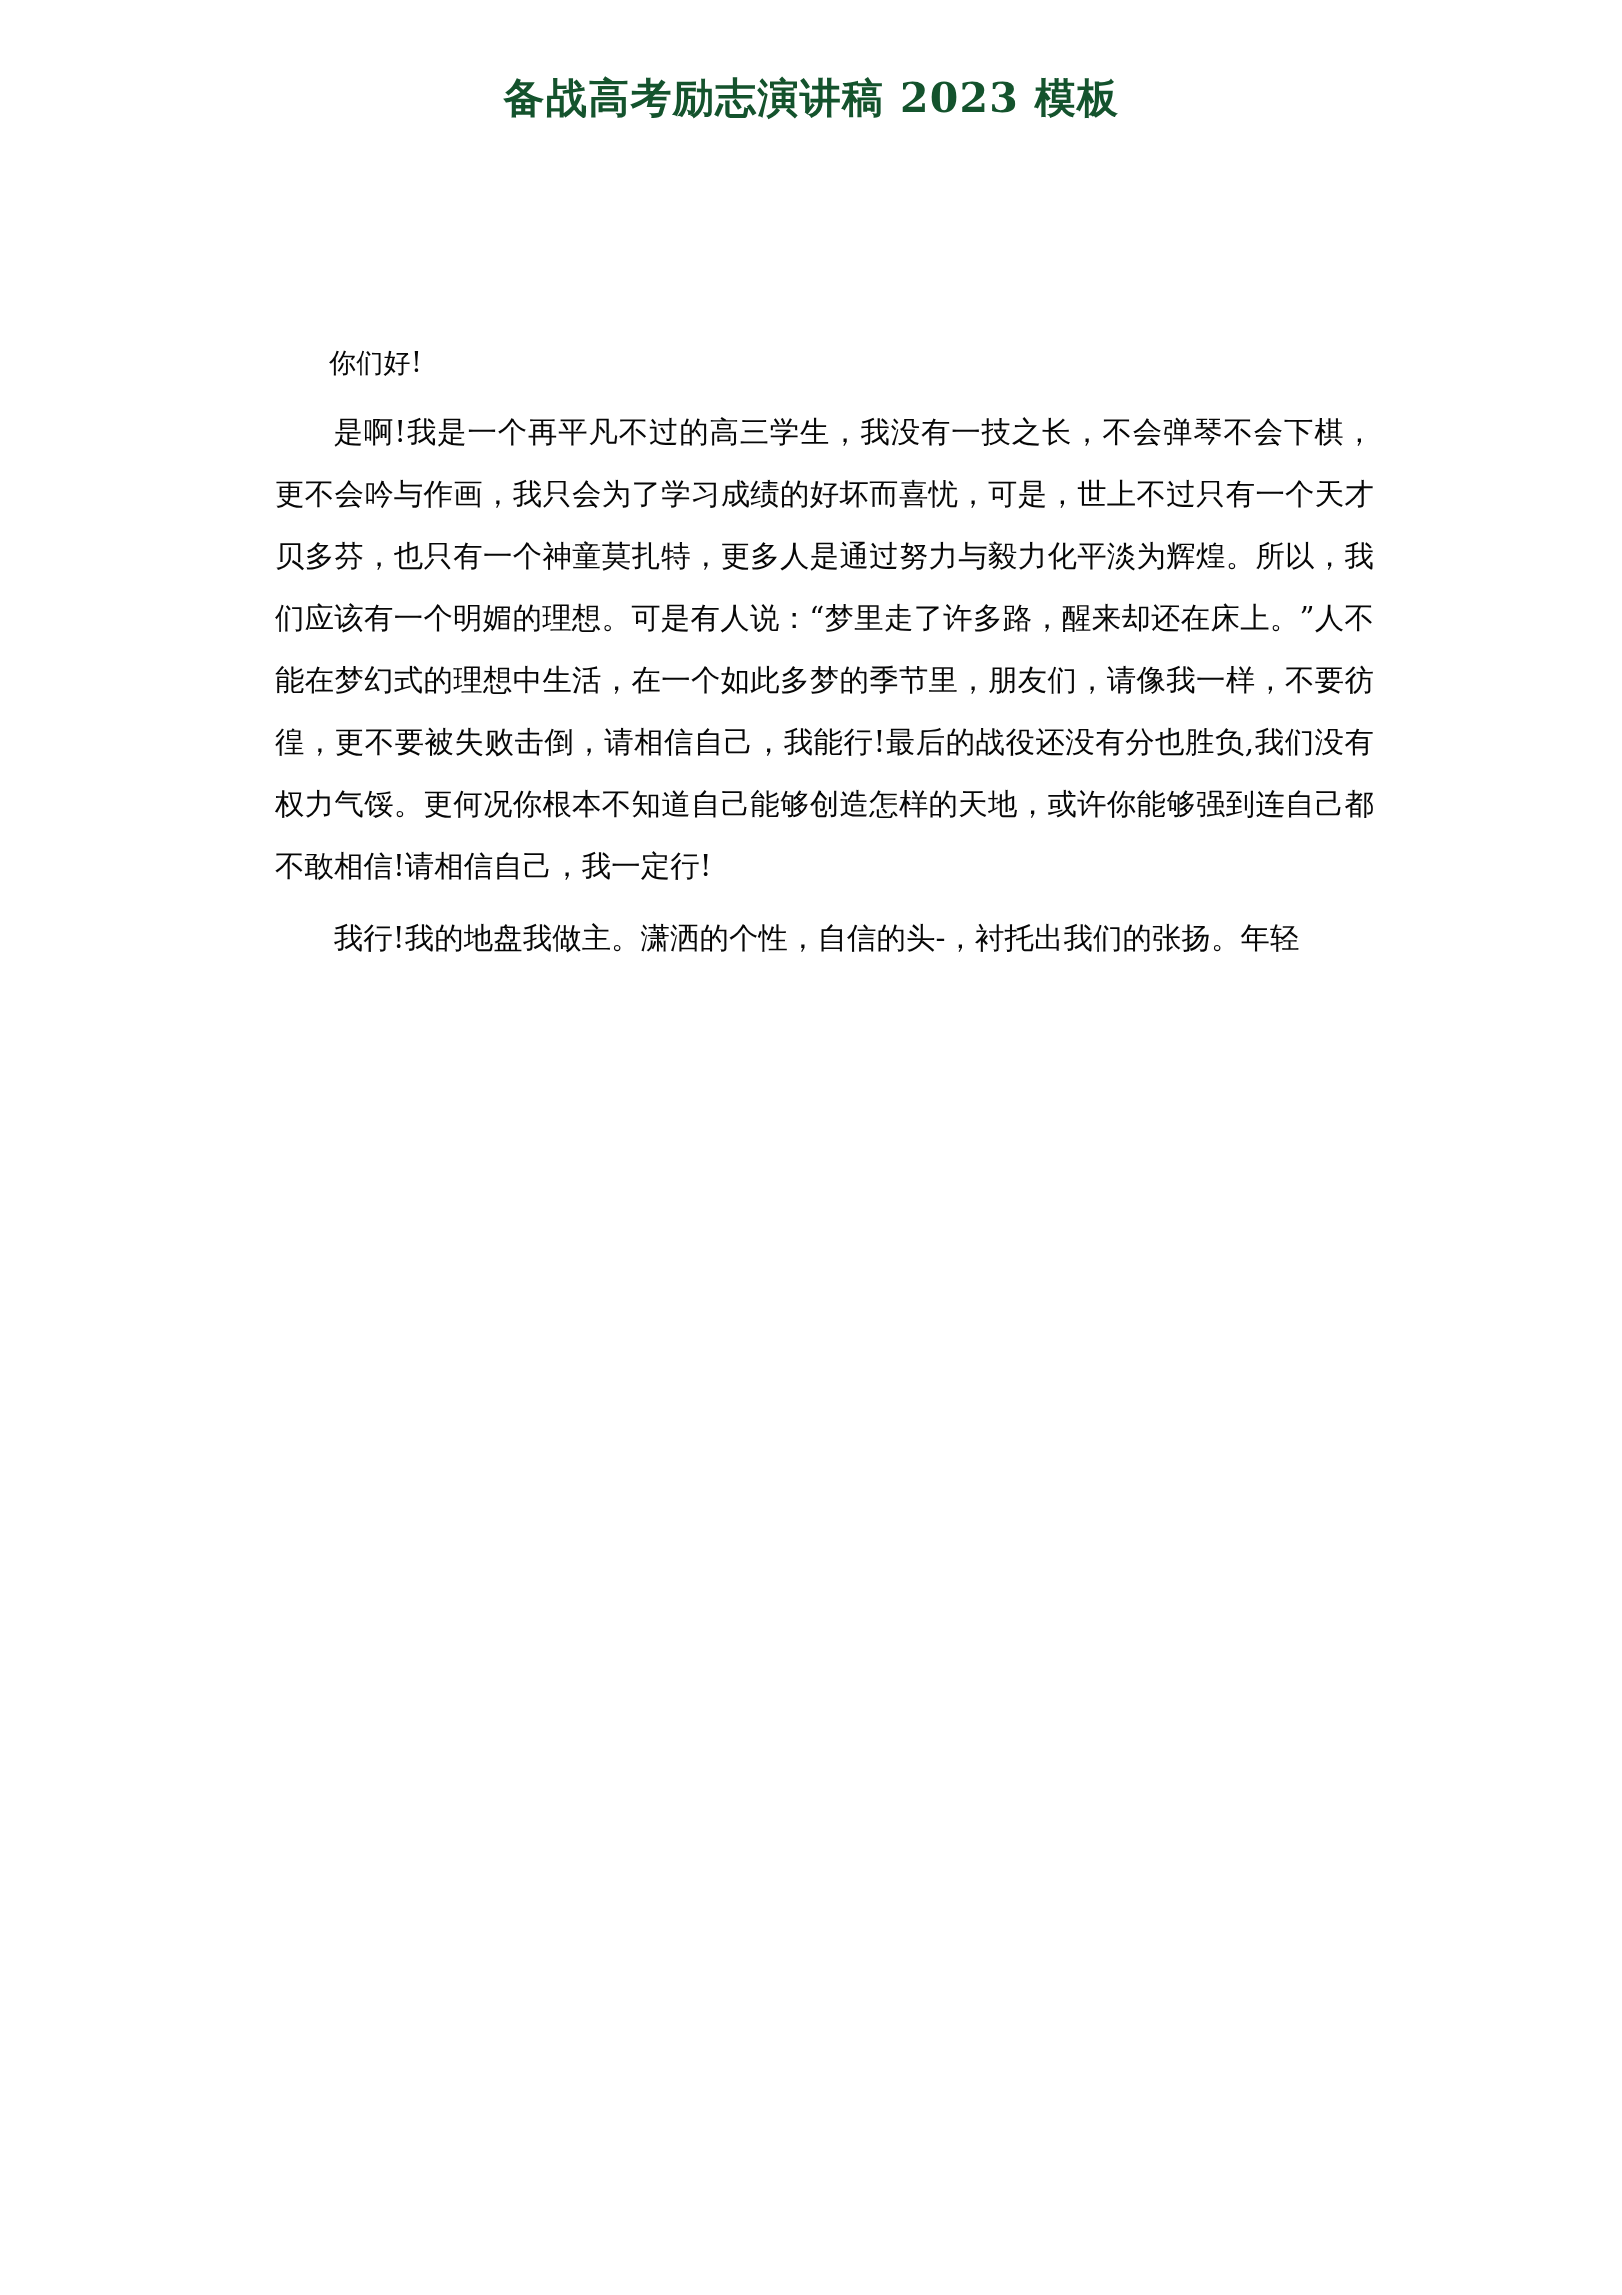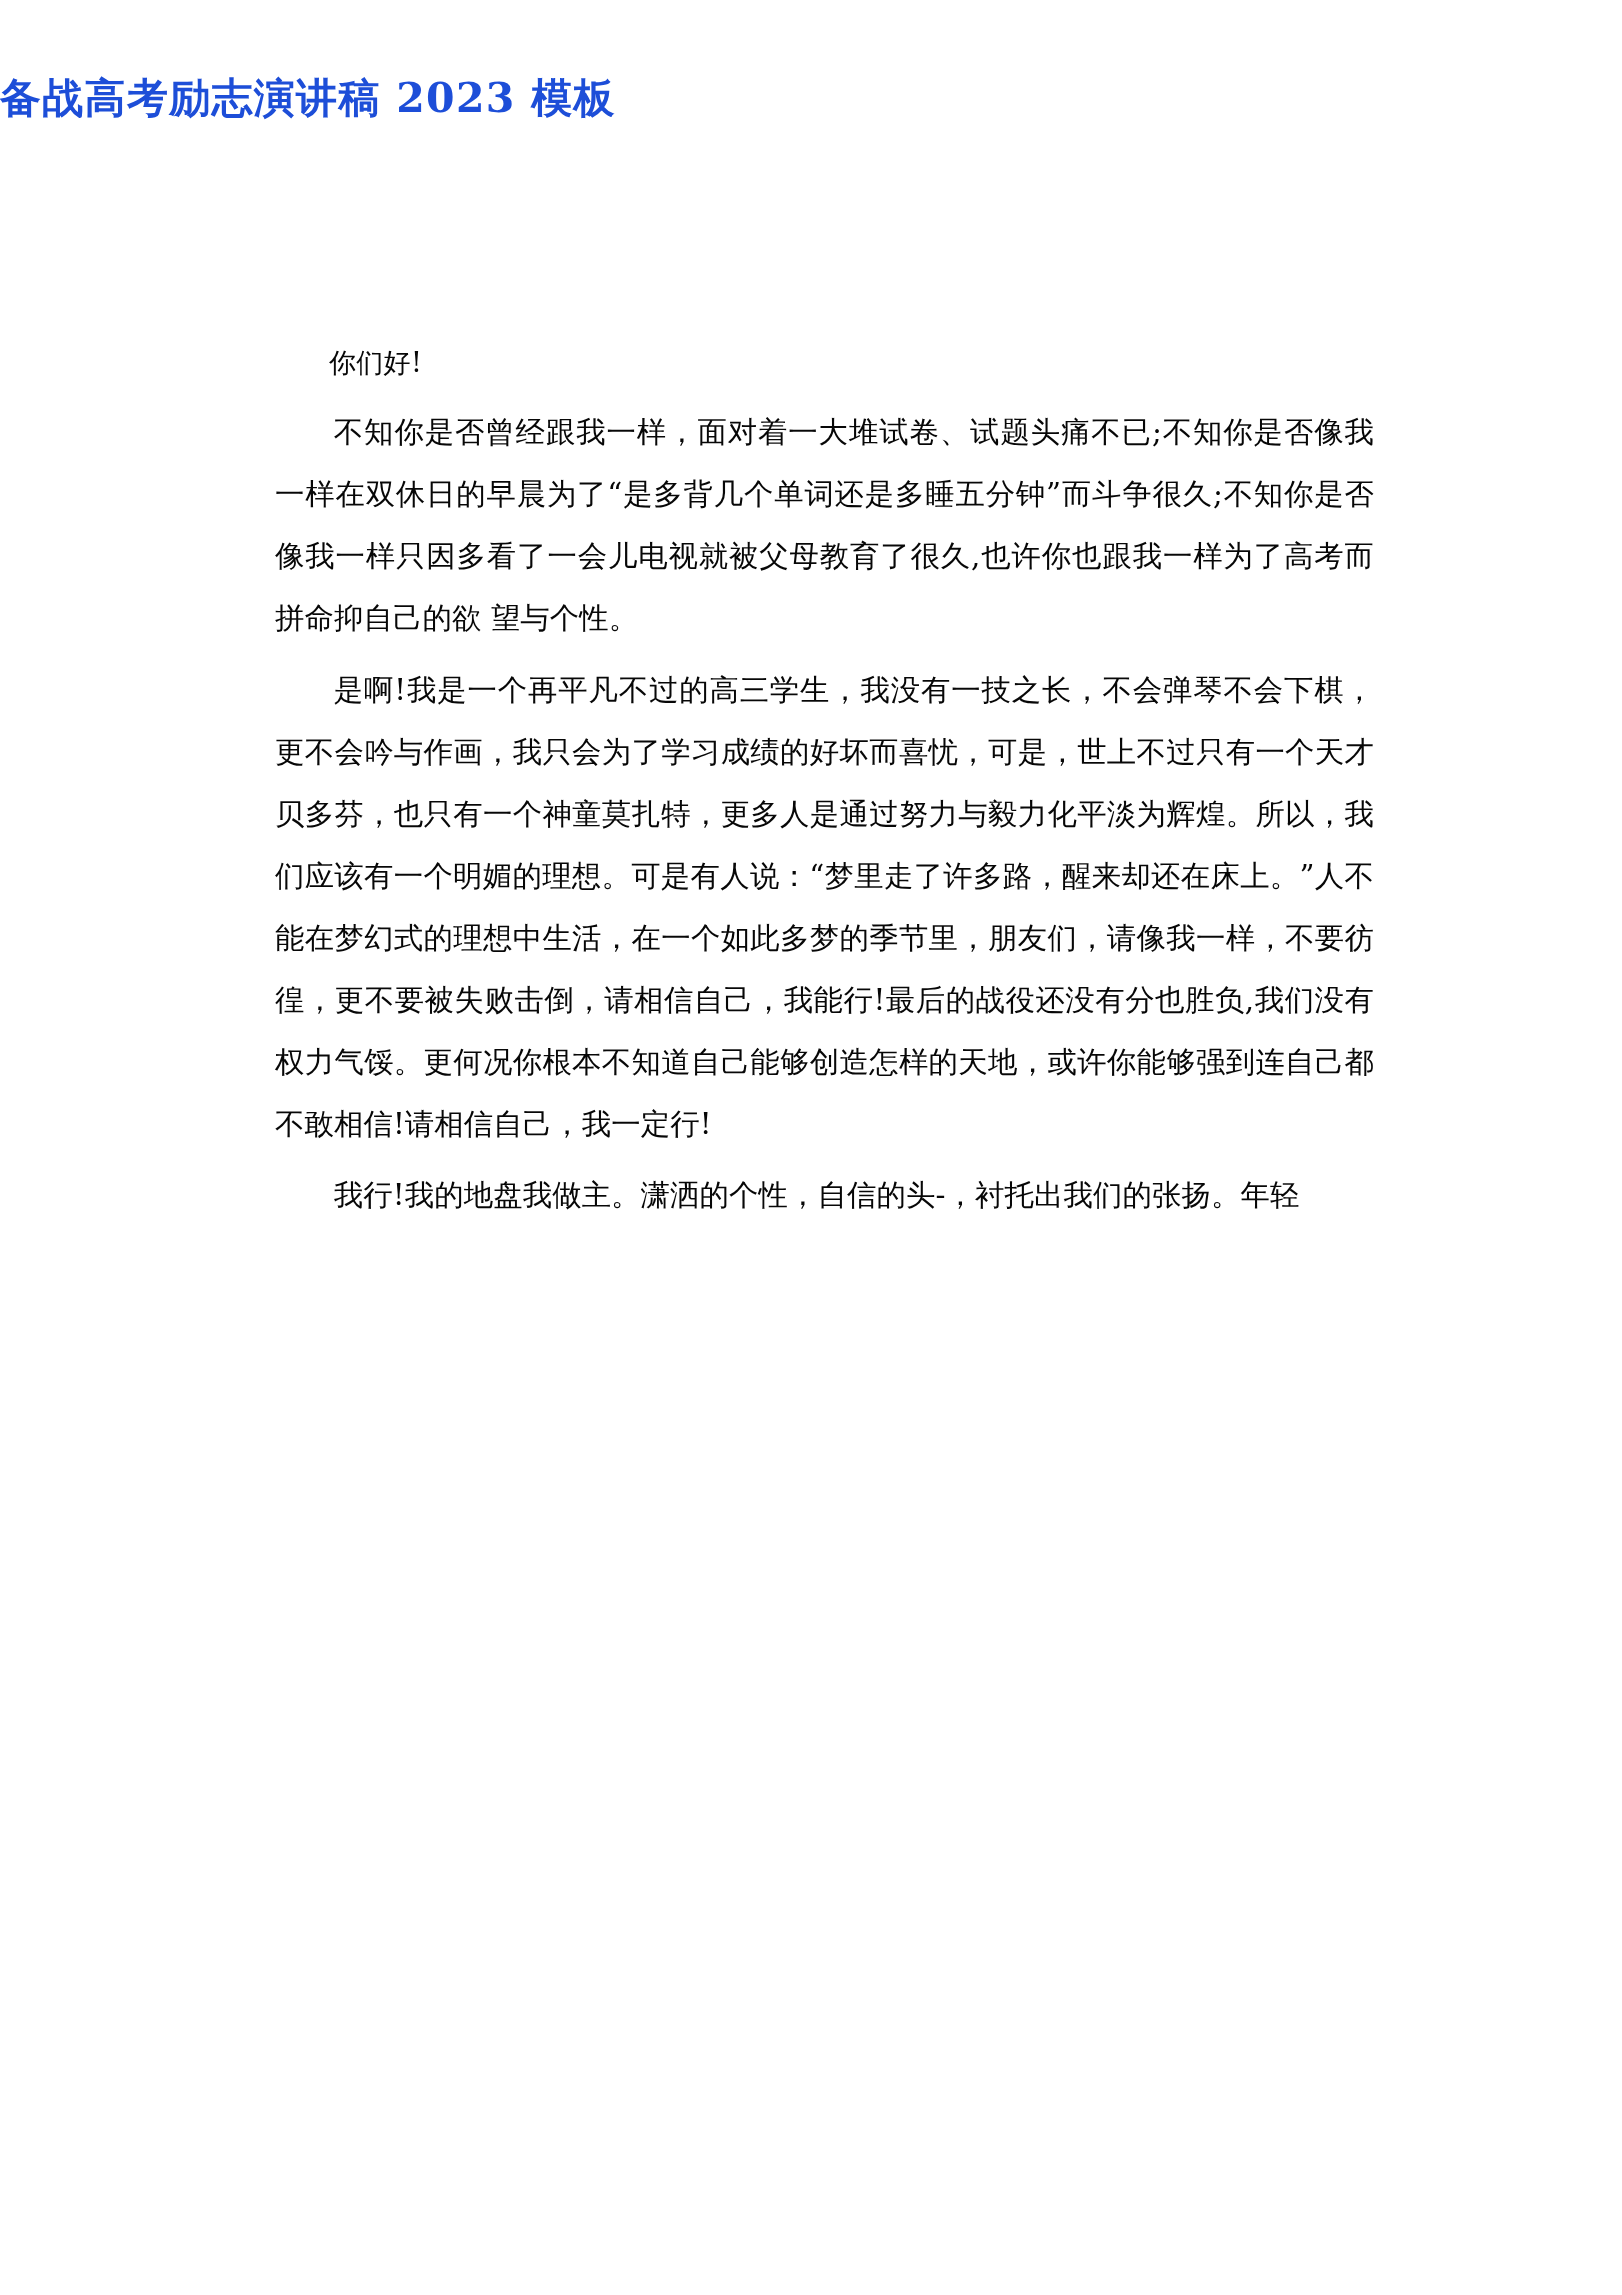--- a/index.html
+++ b/index.html
@@ -16,26 +16,26 @@
     overflow: hidden;
     font-family: "DejaVu Serif", "Liberation Serif", serif;
     color: #000000;
   }
   
   .doc-title {
     position: absolute;
     left: 0;
     top: 73px;
     width: 1623px;
-    text-align: left;
+    text-align: center;
     font-size: 41px;
     font-weight: 700;
     letter-spacing: 1.3px;
     line-height: 1.25;
-    color: #1d4ed8;
+    color: #14532d;
   }
   
   .body-col {
     position: absolute;
     left: 275px;
     top: 332px;
     width: 1099px;
   }
   
   .intro-line {
@@ -73,21 +73,20 @@
   <div class="body-col">
 
 
 
     <div class="intro-line">你们好!</div>
 
     <div class="gap-sm"></div>
 
 
 
-    <p class="para">不知你是否曾经跟我一样，面对着一大堆试卷、试题头痛不已;不知你是否像我一样在双休日的早晨为了“是多背几个单词还是多睡五分钟”而斗争很久;不知你是否像我一样只因多看了一会儿电视就被父母教育了很久,也许你也跟我一样为了高考而拼命抑自己的欲 望与个性。</p>
 
     <p class="para">是啊!我是一个再平凡不过的高三学生，我没有一技之长，不会弹琴不会下棋，更不会吟与作画，我只会为了学习成绩的好坏而喜忧，可是，世上不过只有一个天才贝多芬，也只有一个神童莫扎特，更多人是通过努力与毅力化平淡为辉煌。所以，我们应该有一个明媚的理想。可是有人说：“梦里走了许多路，醒来却还在床上。”人不能在梦幻式的理想中生活，在一个如此多梦的季节里，朋友们，请像我一样，不要彷徨，更不要被失败击倒，请相信自己，我能行!最后的战役还没有分也胜负,我们没有权力气馁。更何况你根本不知道自己能够创造怎样的天地，或许你能够强到连自己都不敢相信!请相信自己，我一定行!</p>
 
 
     <p class="para">我行!我的地盘我做主。潇洒的个性，自信的头-，衬托出我们的张扬。年轻</p>
 
   </div>
 </div>
 
 

